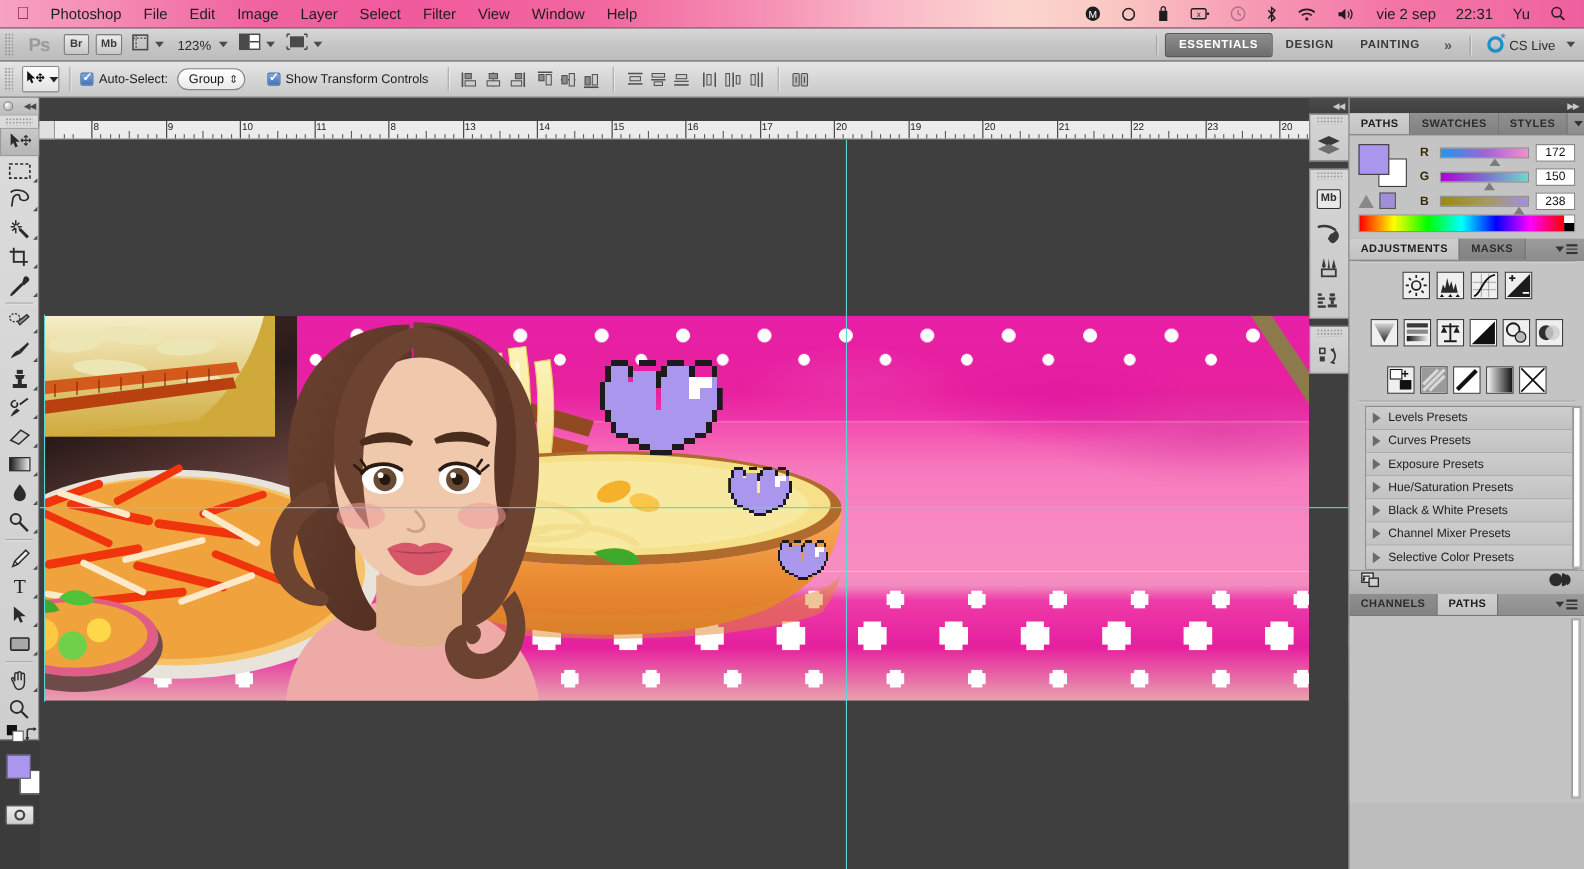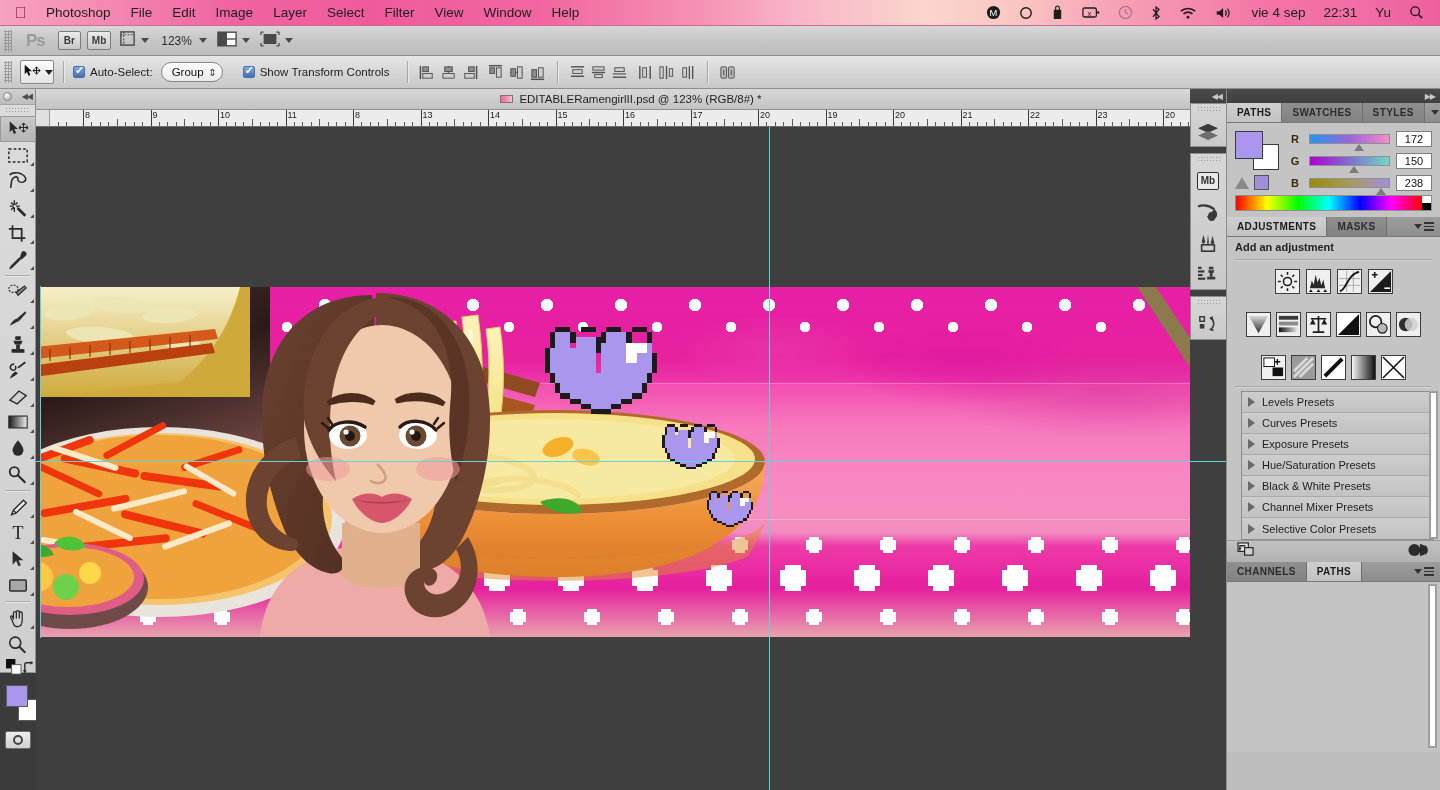--- a/index.html
+++ b/index.html
@@ -316,21 +316,21 @@
             <path d="M5 8.6a8 8 0 0 1 10 0" fill="none" stroke="#1d1d1d" stroke-width="1.8"></path>
             <circle cx="10" cy="12.2" r="1.6" fill="#1d1d1d"></circle>
           </svg>
       </div>
       <div class="mb-ico">
         <svg width="18" height="14" viewBox="0 0 20 15">
             <path d="M2 5.5h3L9 2v11L5 9.5H2z" fill="#1d1d1d"></path>
             <path d="M11.5 4.5a5 5 0 0 1 0 6M13.8 2.6a8 8 0 0 1 0 9.8" fill="none" stroke="#1d1d1d" stroke-width="1.3"></path>
           </svg>
       </div>
-      <div class="mb-clock">vie 4 sep</div>
+      <div class="mb-clock">vie 2 sep</div>
       <div class="mb-clock">22:31</div>
       <div class="mb-clock">Yu</div>
       <div class="mb-ico">
         <svg width="15" height="15" viewBox="0 0 16 16">
             <circle cx="6.6" cy="6.6" r="4.6" fill="none" stroke="#1d1d1d" stroke-width="1.5"></circle>
             <path d="M10.2 10.2 14 14" stroke="#1d1d1d" stroke-width="1.7"></path>
           </svg>
       </div>
     </div>
   </div>
@@ -366,20 +366,33 @@
     <div class="appbar-cell">
       <span>
         <svg width="20" height="16" viewBox="0 0 22 17">
             <rect x="4" y="3" width="14" height="11" fill="#4a4a4a"></rect>
             <path d="M1 1h3M1 1v3M21 1h-3M21 1v3M1 16h3M1 16v-3M21 16h-3M21 16v-3" stroke="#4a4a4a" stroke-width="1.4"></path>
           </svg>
       </span>
       <span class="caret"></span>
     </div>
 
+    <div class="workspaces">
+      <div class="ws-sep"></div>
+      <div class="ws-btn active">ESSENTIALS</div>
+      <div class="ws-btn">DESIGN</div>
+      <div class="ws-btn">PAINTING</div>
+      <div class="ws-more">»</div>
+      <div class="ws-sep"></div>
+      <div class="cslive">
+        <span class="cs-ring"></span>
+        <span>CS Live</span>
+        <span class="caret"></span>
+      </div>
+    </div>
   </div>
 
   <div class="optbar">
     <div class="grip"></div>
     <div class="tool-chip">
       <span>
         <svg width="20" height="16" viewBox="0 0 22 17">
             <path d="M3 1.5 3 12l2.4-2.3 1.8 4 2-0.9-1.8-3.9H11z" fill="#111"></path>
             <path d="M16 4v8M12 8h8M16 4l-1.6 1.8M16 4l1.6 1.8M16 12l-1.6-1.8M16 12l1.6-1.8M12 8l1.8-1.6M12 8l1.8 1.6M20 8l-1.8-1.6M20 8l-1.8 1.6" stroke="#111" stroke-width="1.1" fill="none"></path>
           </svg>
@@ -660,24 +673,20 @@
     <div class="swatches">
       <span class="sw-bg"></span>
       <span class="sw-fg" id="tb-fg" style="background: rgb(171, 150, 238);"></span>
     </div>
     <div class="qmask">
         <i></i>
       </div>
   </div>
 
   <div class="docwin">
-    <div class="doctab">
-      <span class="doc-thumb"></span>
-      <span>EDITABLERamengirlII.psd @ 123% (RGB/8#) *</span>
-    </div>
     <div class="ruler-corner"></div>
     <div class="ruler-h" id="ruler">
         <div class="rtick mid" style="left: 4.8125px;"></div>
         <div class="rtick minor" style="left: 13.25px;"></div>
         <div class="rtick minor" style="left: 21.6875px;"></div>
         <div class="rtick minor" style="left: 30.125px;"></div>
         <div class="rtick major" style="left: 47px;"></div>
         <div class="rnum" style="left: 49px;">8</div>
         <div class="rtick minor" style="left: 55.4375px;"></div>
         <div class="rtick minor" style="left: 63.875px;"></div>
@@ -1387,21 +1396,20 @@
       <div class="pmenu">
         <span class="tri"></span>
         <span class="stack">
             <i></i>
             <i></i>
             <i></i>
           </span>
       </div>
     </div>
     <div style="background:#c4c4c4">
-      <div class="adj-hint">Add an adjustment</div>
       <div class="adj-sep"></div>
 
       <div class="adj-grid">
         <span class="adj-ico">
           <svg width="23" height="23" viewBox="0 0 24 24">
               <circle cx="12" cy="12" r="4.2" fill="none" stroke="#1c1c1c" stroke-width="1.6"></circle>
               <g stroke="#1c1c1c" stroke-width="1.6">
                 <path d="M12 2v3M12 19v3M2 12h3M19 12h3M5 5l2 2M17 17l2 2M19 5l-2 2M7 17l-2 2"></path>
               </g>
             </svg>

